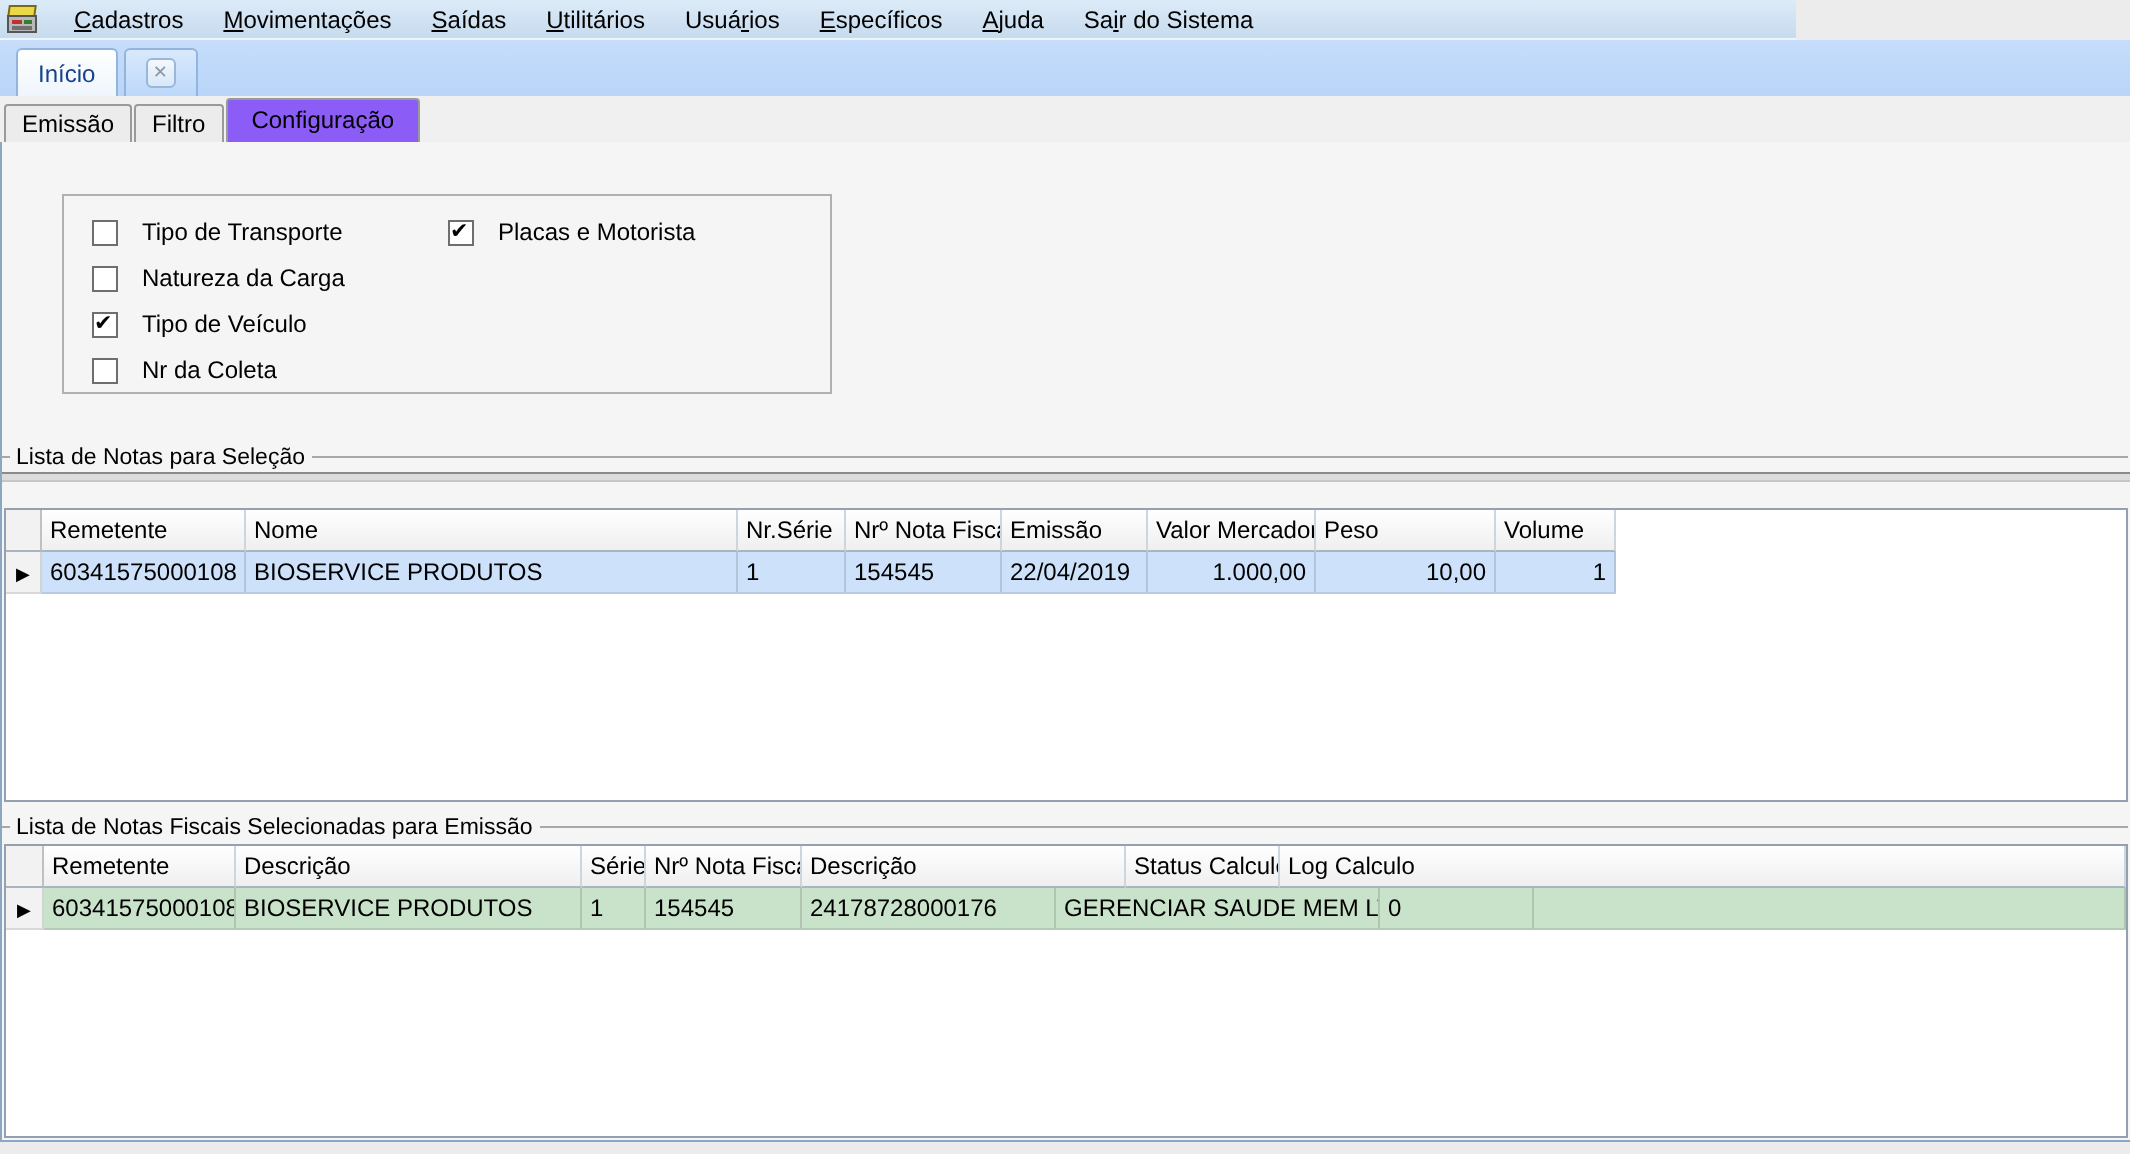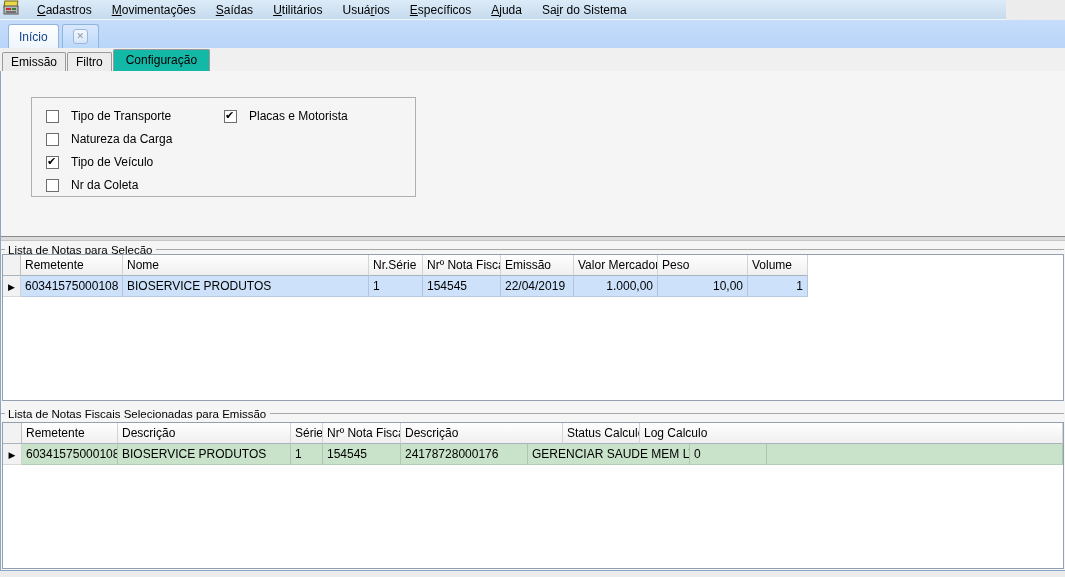--- a/index.html
+++ b/index.html
@@ -1,44 +1,44 @@
 <!DOCTYPE html>
 <html><head>
 <meta charset="utf-8">
 <style>
   * { box-sizing: border-box; margin: 0; padding: 0; }
   html,body { width:1065px; height:577px; overflow:hidden; }
   body { font-family:"Liberation Sans", sans-serif; font-size:12px; color:#000; background:#ececec; }
   .screen { position:relative; width:1065px; height:577px; }
 
   
-  .menubar { position:absolute; left:0; top:0; width:1006px; height:20px;
+  .menubar { position:absolute; left:0; top:0; width:898px; height:20px;
     background:linear-gradient(#dcebf8,#c6dbee); border-bottom:1px solid #eef5fb;
-    display:flex; align-items:flex-start; }
+    display:flex; align-items:center; }
   .appicon { width:18px; height:16px; margin:0 6px 0 3px; display:inline-flex; }
   .menuitem { padding:0 10px; height:20px; line-height:20px; cursor:default; white-space:nowrap; }
   .menuitem u { text-decoration:underline; }
 
   
   .tabstrip { position:absolute; left:0; top:20px; width:1065px; height:28px;
     background:linear-gradient(#c6ddfb,#b9d5f9); display:flex; align-items:flex-end; padding-left:8px; }
   .doctab { height:24px; margin-right:3px; padding:0 10px; display:flex; align-items:center; gap:8px;
     border:1px solid #93b5dd; border-bottom:none; border-radius:3px 3px 0 0; color:#15428b; white-space:nowrap; }
   .doctab.inactive { background:linear-gradient(#feffff,#eef5fc); }
   .doctab.active { background:linear-gradient(#d9e9fc,#bcd8fa); }
   .closebtn { width:15px; height:15px; border:1px solid #9ab6d8; border-radius:3px;
     background:linear-gradient(#f3f8fd,#d7e7f8); color:#8a98a8; font-size:9px; line-height:13px;
     text-align:center; display:inline-block; }
 
   
   .subtabs { position:absolute; left:0; top:48px; width:1065px; height:23px;
     background:#f0f0f0; display:flex; align-items:flex-end; padding-left:2px; }
   .subtab { height:19px; padding:0 8px; line-height:18px; background:#ececec;
     border:1px solid #9a9a9a; border-bottom:none; border-radius:2px 2px 0 0; margin-right:1px; white-space:nowrap; }
-  .subtab.active { height:22px; line-height:21px; background:#14b8a6; position:relative; z-index:2;
+  .subtab.active { height:22px; line-height:21px; background:#8b5cf6; position:relative; z-index:2;
     padding:0 12px; }
 
   
   .page { position:absolute; left:0; top:71px; width:1065px; height:500px; background:#f5f5f5;
     border-left:1px solid #8ba7c4; border-bottom:1px solid #8ba7c4; }
   .bottomstrip { position:absolute; left:0; top:572px; width:1065px; height:5px; background:#ececec; }
 
   
   .groupbox { position:absolute; left:30px; top:26px; width:385px; height:100px;
     border:1px solid #b0b0b0; }
@@ -144,21 +144,21 @@
         <span class="cblabel">Nr da Coleta</span>
       </label>
       <label class="cb" style="left:192px; top:11px;" data-checked="true">
         <span class="box"></span>
         <span class="cblabel">Placas e Motorista</span>
       </label>
     </div>
 
     <div class="splitter"></div>
 
-    <div class="pcaption" style="top:172px;">
+    <div class="pcaption" style="top:151px;">
       <span>Lista de Notas para Seleção</span>
     </div>
     <div class="grid g1" style="top:183px;">
       <div class="grow ghead">
         <div class="gcell ind c0"></div>
         <div class="gcell c1">Remetente</div>
         <div class="gcell c2">Nome</div>
         <div class="gcell c3">Nr.Série</div>
         <div class="gcell c4">Nrº Nota Fiscal</div>
         <div class="gcell c5">Emissão</div>

